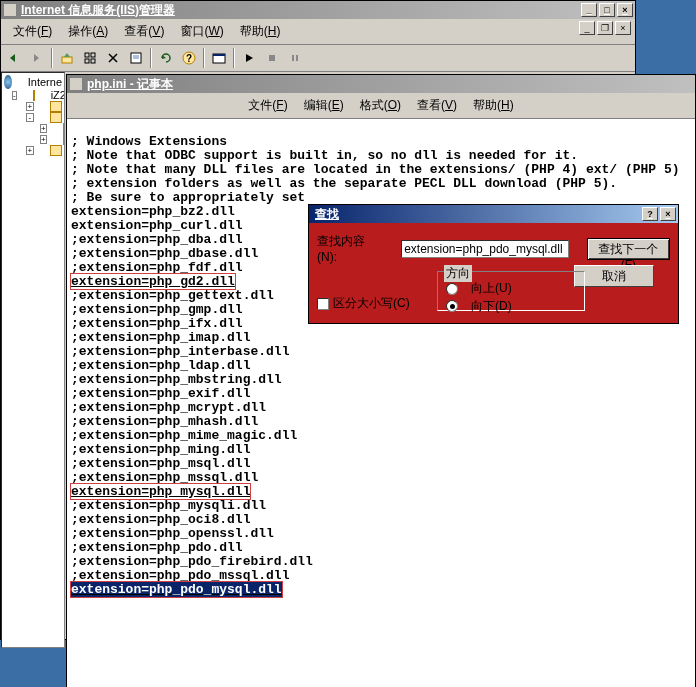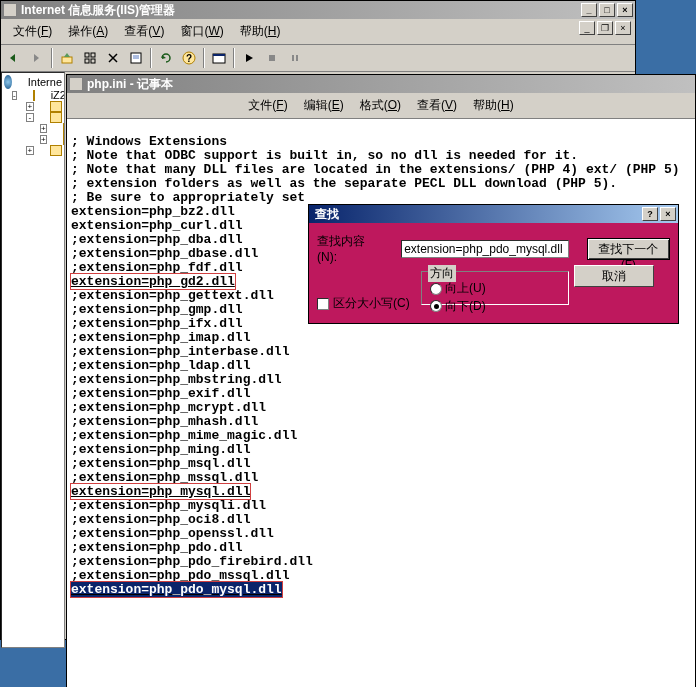--- a/index.html
+++ b/index.html
@@ -14,20 +14,21 @@
 }
 .win { position: absolute; background: #d4d0c8; border: 1px solid #000; }
 .titlebar {
   background: linear-gradient(to right, #08246b, #a6caf0);
   color: #fff;
   height: 18px;
   display: flex;
   align-items: center;
   padding: 0 2px;
   font-weight: bold;
+  text-decoration: underline;
 }
 .titlebar.inactive { background: linear-gradient(to right, #808080, #c0c0c0); }
 .titlebar .ticon { width: 14px; height: 14px; background: #d4d0c8; border: 1px solid #808080; margin-right: 4px; }
 .titlebar .ttext { flex: 1; }
 .wbtns { display: flex; gap: 2px; }
 .wbtn {
   width: 16px; height: 14px;
   background: #d4d0c8;
   border: 1px solid; border-color: #fff #404040 #404040 #fff;
   font-size: 9px; font-family: "Marlett", sans-serif;
@@ -77,42 +78,42 @@
   font-weight: bold;
   line-height: 14px;
   padding: 2px 4px;
   height: calc(100% - 40px);
   white-space: pre;
   overflow: hidden;
 }
 .hl { outline: 1px solid #d04040; text-decoration: underline; }
 .sel { background: #0a246a; color: #fff; }
 
-.find-win { left: 308px; top: 204px; width: 371px; height: 120px; background: #be185d; }
+.find-win { left: 308px; top: 204px; width: 371px; height: 120px; background: #b91c1c; }
 .find-body { padding: 10px 8px; position: relative; height: calc(100% - 18px); }
 .lbl { display: inline-block; }
 .inp {
   border: 1px inset #808080; background: #fff;
   font-family: "SimSun", sans-serif; font-size: 12px;
   padding: 1px 2px; height: 18px;
 }
 .btn3d {
   background: #d4d0c8;
   border: 1px solid; border-color: #fff #404040 #404040 #fff;
   padding: 2px 4px; min-width: 80px; height: 22px;
   font-size: 12px; font-family: "SimSun", sans-serif;
   cursor: default;
 }
 .btn3d.default { border: 1px solid #000; box-shadow: inset 1px 1px #fff, inset -1px -1px #404040; }
 .grp {
   border: 1px solid; border-color: #808080 #fff #fff #808080;
   position: absolute; padding: 8px;
 }
 .grp-lbl { position: absolute; top: -7px; left: 6px; background: #d4d0c8; padding: 0 2px; }
-.radio { display: inline-flex; align-items: center; gap: 3px; margin-right: 8px; }
+.radio { display: inline-flex; align-items: center; gap: 13px; margin-right: 8px; }
 .radio-dot {
   width: 12px; height: 12px; border-radius: 50%;
   background: #fff; border: 1px inset #808080;
   display: flex; align-items: center; justify-content: center;
 }
 .radio-dot.checked::after { content: ""; width: 5px; height: 5px; background: #000; border-radius: 50%; }
 .chk {
   width: 12px; height: 12px; background: #fff; border: 1px inset #808080;
   display: inline-block; vertical-align: middle; margin-right: 4px;
 }
@@ -318,21 +319,21 @@
       <span class="lbl">查找内容(N):</span>
       <input class="inp" style="width: 172px;" value="extension=php_pdo_mysql.dll">
       <button class="btn3d default">查找下一个(F)</button>
     </div>
     <div style="position:absolute;right:24px;top:42px">
       <button class="btn3d">取消</button>
     </div>
     <div style="position:absolute;left:8px;top:72px">
       <span class="chk"></span><span>区分大小写(C)</span>
     </div>
-    <div class="grp" style="left:112px;top:48px;width:148px;height:34px">
+    <div class="grp" style="left:128px;top:48px;width:148px;height:40px">
       <div class="grp-lbl">方向</div>
       <label class="radio">
         <span class="radio-dot"></span>
         <span>向上(U)</span>
       </label>
       <label class="radio">
         <span class="radio-dot checked"></span>
         <span>向下(D)</span>
       </label>
     </div>

